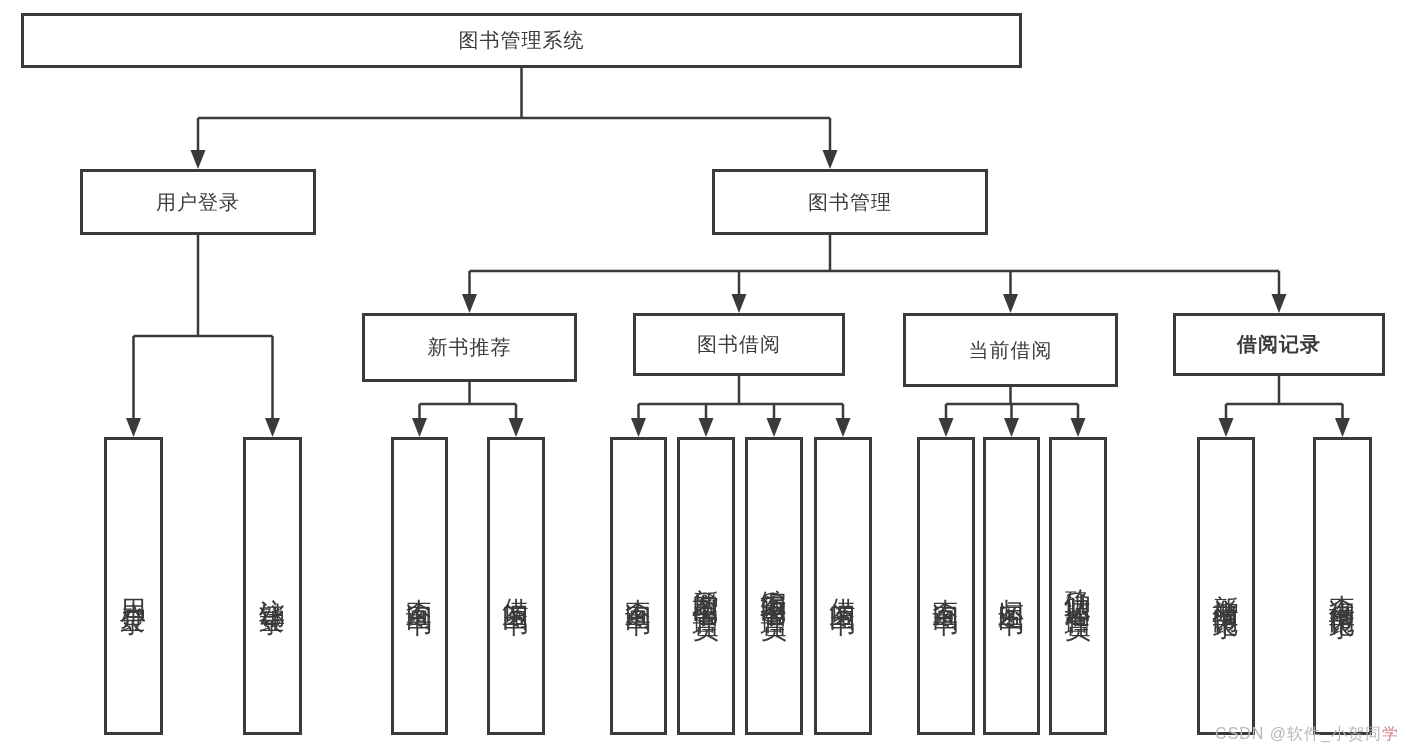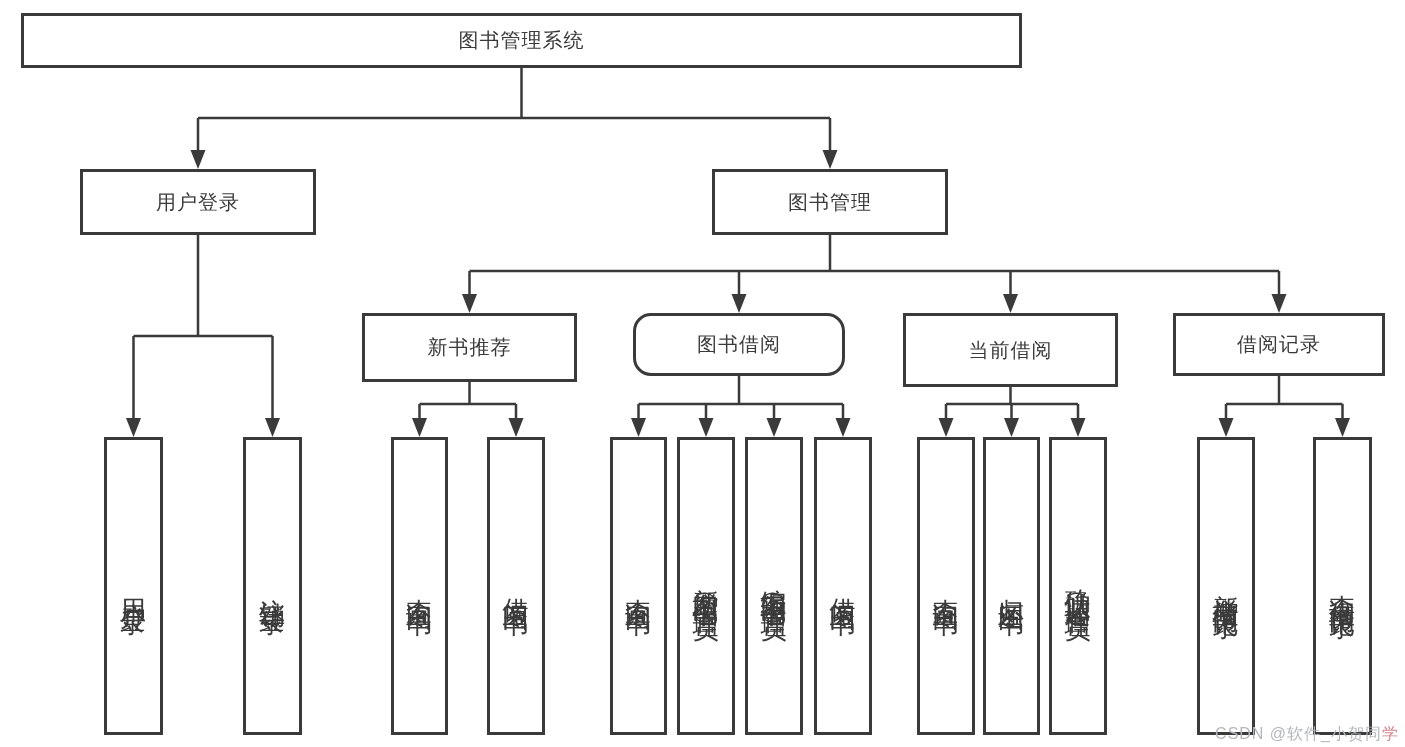--- a/index.html
+++ b/index.html
@@ -108,34 +108,34 @@
     </g>
   </svg>
 
   <div class="node hnode" style="left:21px; top:13px; width:1001px; height:55px;">
     <span>图书管理系统</span>
   </div>
 
   <div class="node hnode" style="left:80px; top:169px; width:236px; height:66px;">
     <span>用户登录</span>
   </div>
-  <div class="node hnode" style="left:712px; top:169px; width:236px; height:66px;">
+  <div class="node hnode" style="left:712px; top:169px; width:276px; height:66px;">
     <span>图书管理</span>
   </div>
 
   <div class="node hnode" style="left:362px; top:313px; width:215px; height:69px;">
     <span>新书推荐</span>
   </div>
-  <div class="node hnode" style="left:633px; top:313px; width:212px; height:63px;border-radius:18px;">
+  <div class="node hnode" style="left:633px; top:313px; width:212px; height:63px;">
     <span>图书借阅</span>
   </div>
   <div class="node hnode" style="left:903px; top:313px; width:215px; height:74px;">
     <span>当前借阅</span>
   </div>
-  <div class="node hnode" style="left:1173px; top:313px; width:212px; height:63px;">
+  <div class="node hnode" style="left:1173px; top:313px; width:212px; height:63px;font-weight:bold;">
     <span>借阅记录</span>
   </div>
 
   <div class="node leaf" style="left:104px; top:437px; width:59px; height:298px;">
     <span class="vtext">用户登录</span>
   </div>
   <div class="node leaf" style="left:243px; top:437px; width:59px; height:298px;">
     <span class="vtext">注销登录</span>
   </div>
 

